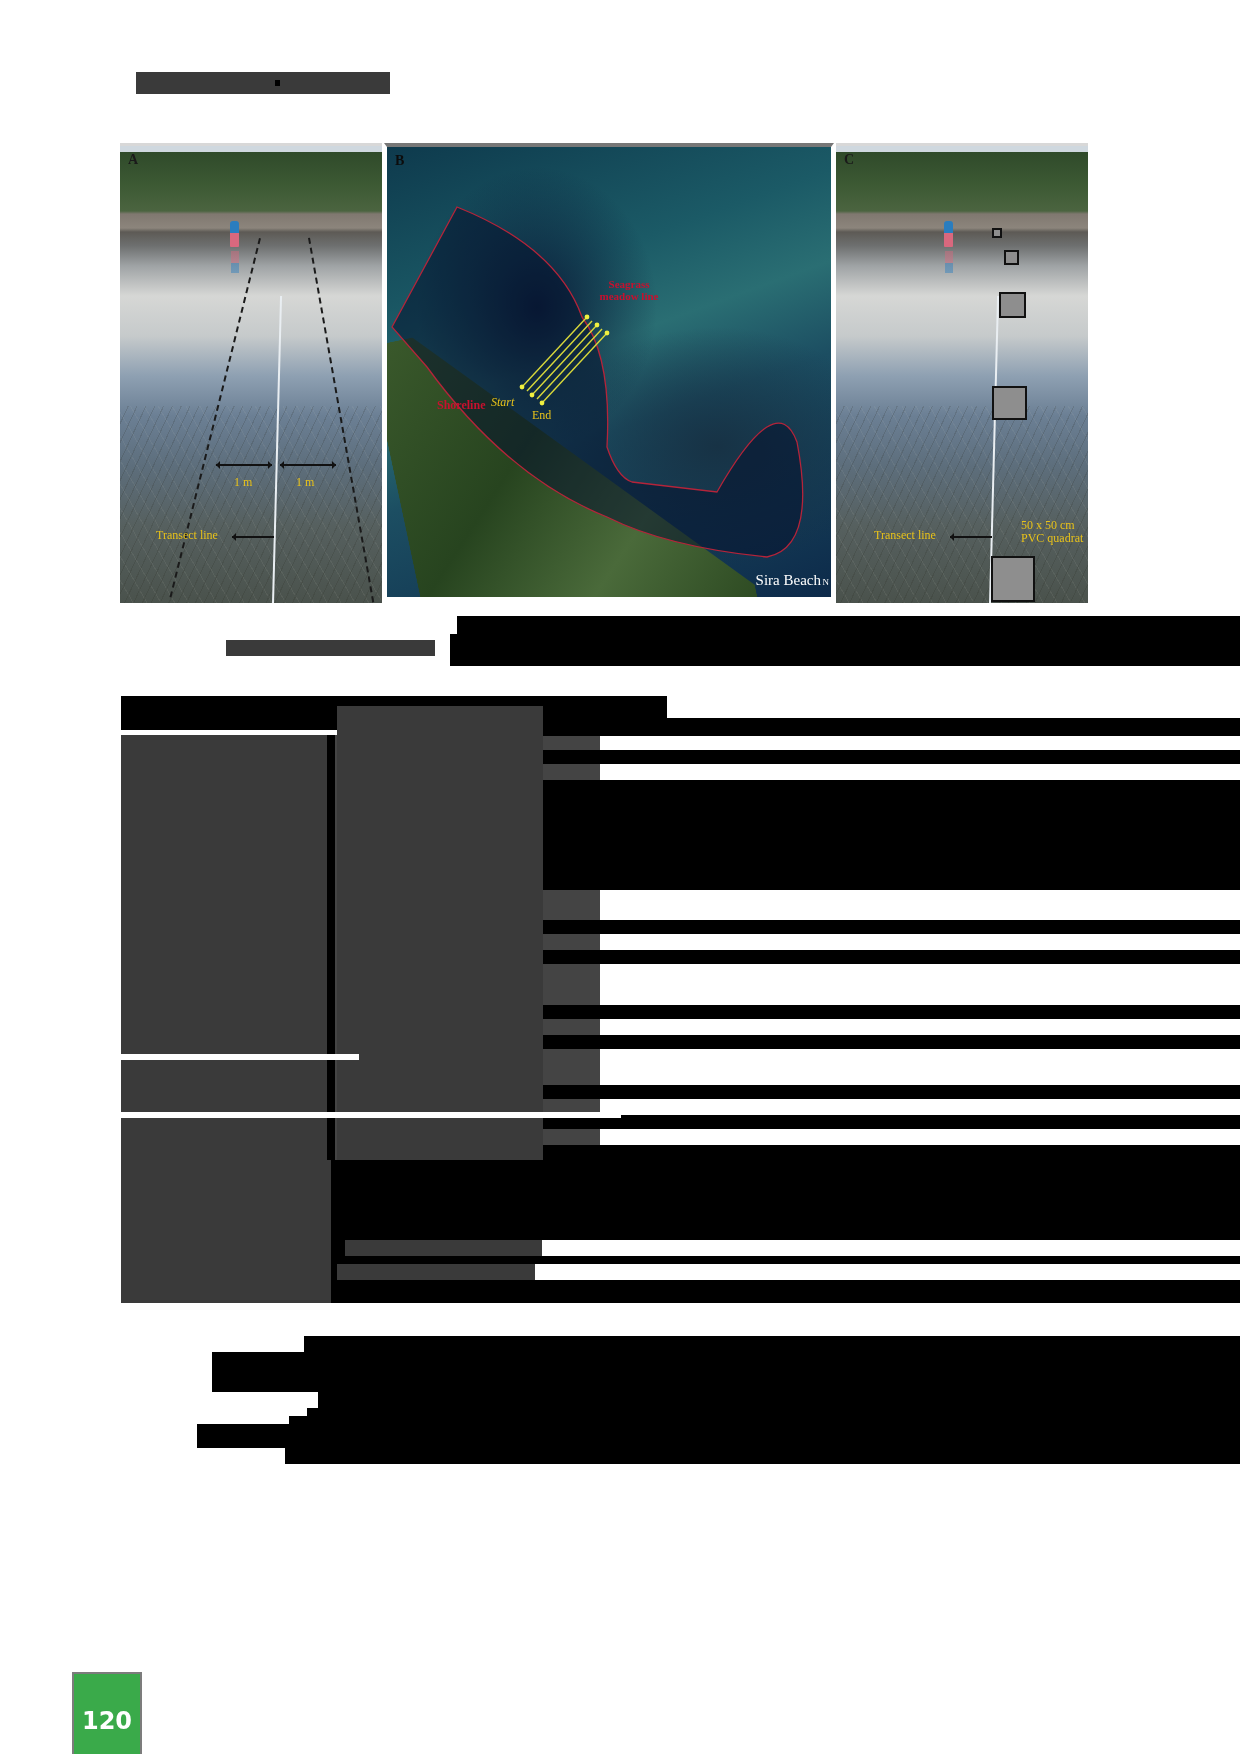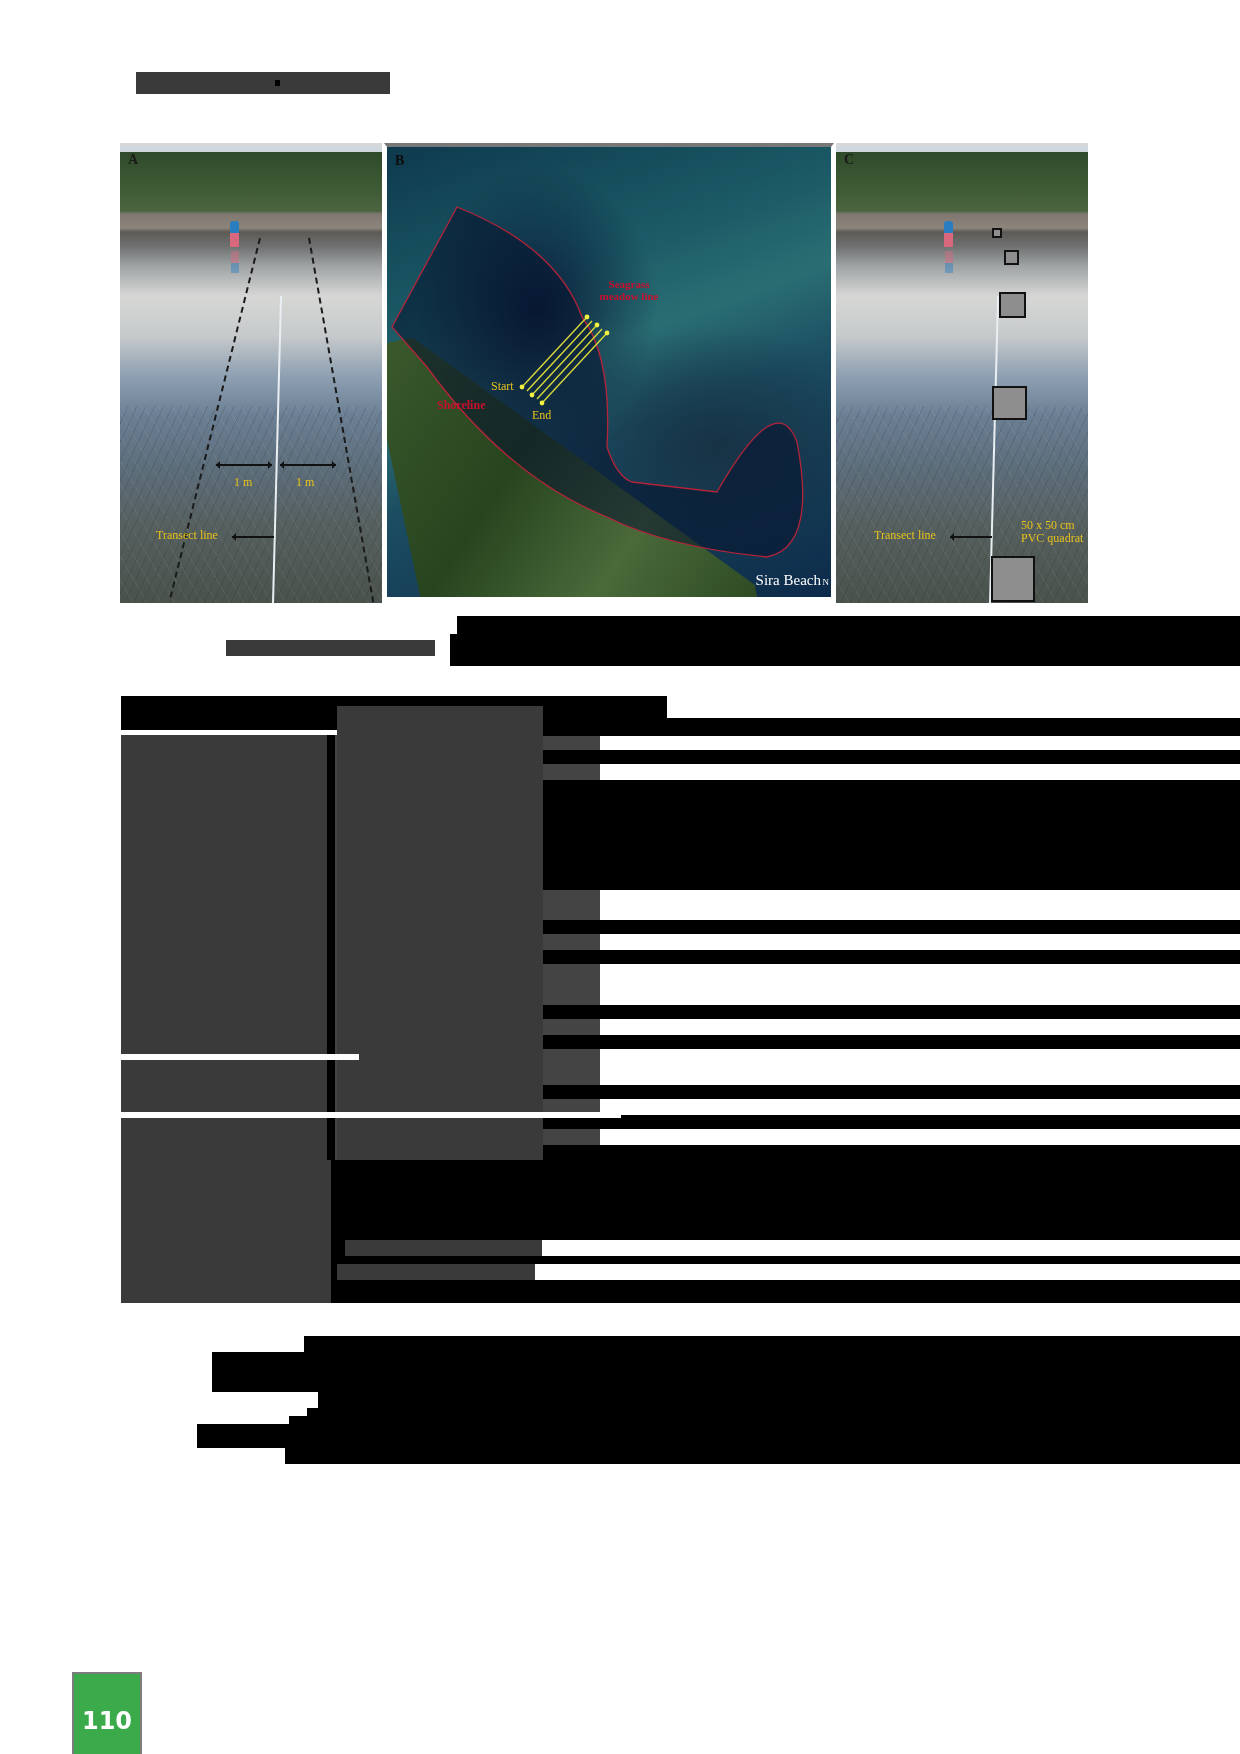--- a/index.html
+++ b/index.html
@@ -116,21 +116,21 @@
         <circle cx="135" cy="240" r="2.4"></circle>
           <circle cx="145" cy="248" r="2.4"></circle>
           <circle cx="155" cy="256" r="2.4"></circle>
         <circle cx="200" cy="170" r="2.4"></circle>
           <circle cx="210" cy="178" r="2.4"></circle>
           <circle cx="220" cy="186" r="2.4"></circle>
       </g>
     </svg>
     <div class="panel-letter" style="color:#0c0c0c;">B</div>
     <div class="red-label" style="left:202px; top:132px; width:80px; white-space: normal; font-size:11px;">Seagrass meadow line</div>
-    <div class="yellow-label" style="left:104px; top:233px;">Start</div>
+    <div class="yellow-label" style="left:104px; top:249px;font-style:italic;">Start</div>
     <div class="yellow-label" style="left:145px; top:262px;">End</div>
     <div class="red-label" style="left:50px; top:252px;text-align:center;">Shoreline</div>
     <div class="sat-sign">Sira Beach</div>
     <div class="north-arrow">N</div>
   </div>
 
   <div class="panel panel-c">
     <div class="photo-bg"></div>
     <div class="photo-tex"></div>
     <div class="panel-letter">C</div>
@@ -189,14 +189,14 @@
 <div class="abs redact-black" style="left:304px; top:1336px; width:936px; height:16px;"></div>
 <div class="abs redact-black" style="left:212px; top:1352px; width:1028px; height:40px;"></div>
 <div class="abs redact-black" style="left:318px; top:1392px; width:922px; height:16px;"></div>
 <div class="abs redact-black" style="left:307px; top:1408px; width:933px; height:16px;"></div>
 <div class="abs redact-black" style="left:289px; top:1416px; width:951px; height:8px;"></div>
 <div class="abs redact-black" style="left:197px; top:1424px; width:268px; height:24px;"></div>
 <div class="abs redact-black" style="left:285px; top:1448px; width:955px; height:16px;"></div>
 <div class="abs redact-black" style="left:465px; top:1424px; width:775px; height:24px;"></div>
 
 <div class="page-num-box">
-  <span>110</span>
+  <span>120</span>
 </div>
 
 </body></html>

